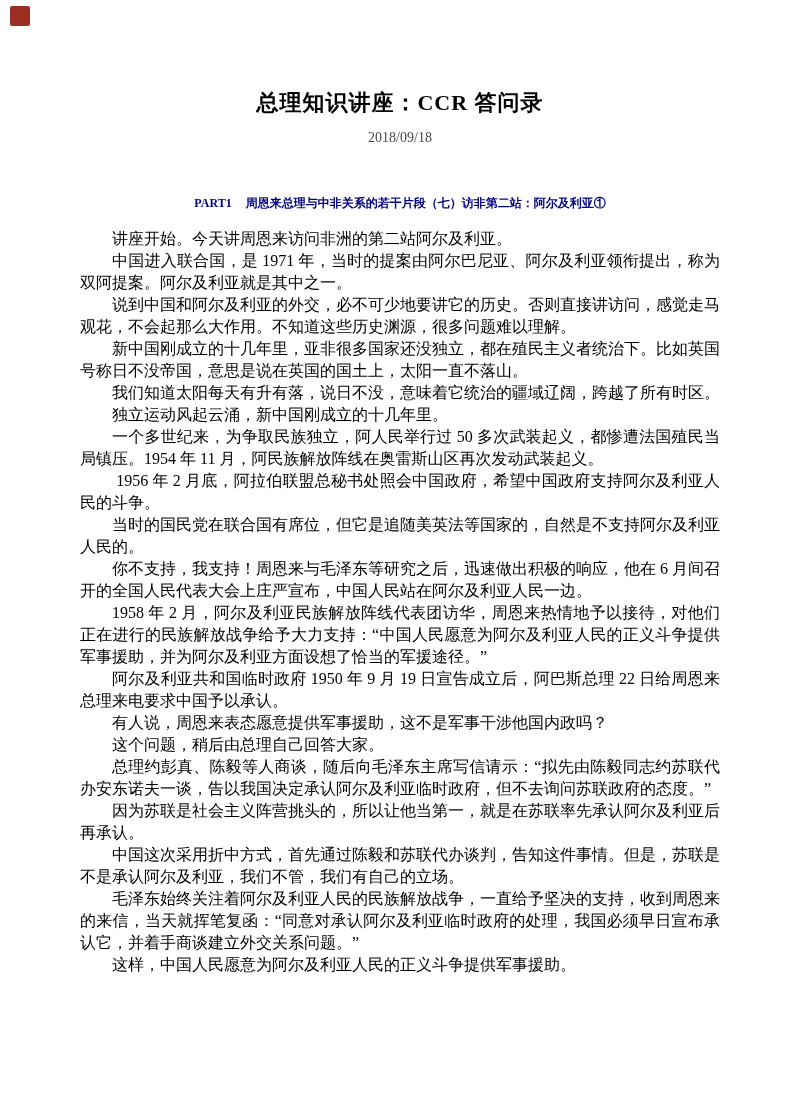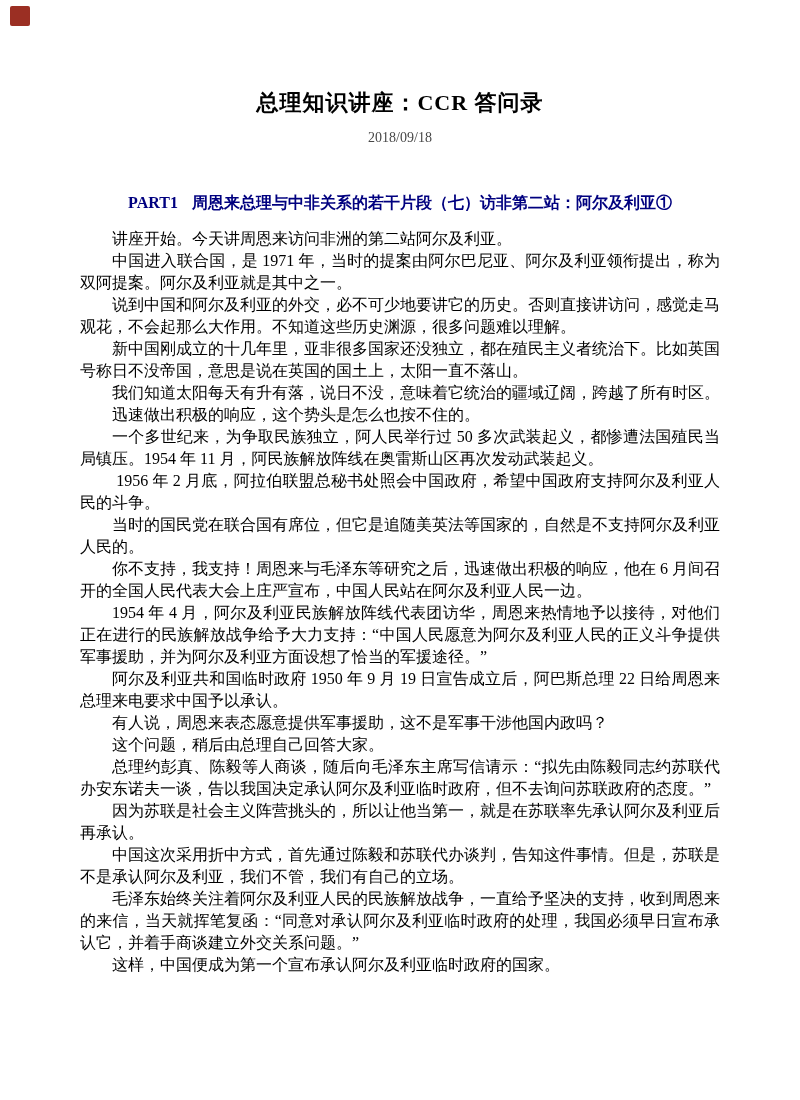--- a/index.html
+++ b/index.html
@@ -43,21 +43,21 @@
   .doc-date {
     margin-top: 10px;
     text-align: center;
     font-size: 14px;
     line-height: 20px;
     color: var(--color-date, #474747);
   }
   .section-heading {
     margin-top: 44px;
     text-align: center;
-    font-size: 16px;
+    font-size: 12px;
     font-weight: bold;
     line-height: 22px;
     color: var(--color-heading, #00007f);
   }
   .section-heading .part-label {
     margin-right: 14px;
   }
   .body-text {
     margin-top: 14px;
     font-size: 16px;
@@ -85,29 +85,29 @@
   <div class="section-heading">
     <span class="part-label">PART1</span><span>周恩来总理与中非关系的若干片段（七）访非第二站：阿尔及利亚①</span>
   </div>
 
   <div class="body-text">
     <p>讲座开始。今天讲周恩来访问非洲的第二站阿尔及利亚。</p>
     <p>中国进入联合国，是 1971 年，当时的提案由阿尔巴尼亚、阿尔及利亚领衔提出，称为双阿提案。阿尔及利亚就是其中之一。</p>
     <p>说到中国和阿尔及利亚的外交，必不可少地要讲它的历史。否则直接讲访问，感觉走马观花，不会起那么大作用。不知道这些历史渊源，很多问题难以理解。</p>
     <p>新中国刚成立的十几年里，亚非很多国家还没独立，都在殖民主义者统治下。比如英国号称日不没帝国，意思是说在英国的国土上，太阳一直不落山。</p>
     <p>我们知道太阳每天有升有落，说日不没，意味着它统治的疆域辽阔，跨越了所有时区。</p>
-    <p>迅速做出积极的响应，这个势头是怎么也按不住的。</p>
+    <p>独立运动风起云涌，新中国刚成立的十几年里。</p>
     <p>一个多世纪来，为争取民族独立，阿人民举行过 50 多次武装起义，都惨遭法国殖民当局镇压。1954 年 11 月，阿民族解放阵线在奥雷斯山区再次发动武装起义。</p>
     <p>&nbsp;1956 年 2 月底，阿拉伯联盟总秘书处照会中国政府，希望中国政府支持阿尔及利亚人民的斗争。</p>
     <p>当时的国民党在联合国有席位，但它是追随美英法等国家的，自然是不支持阿尔及利亚人民的。</p>
     <p>你不支持，我支持！周恩来与毛泽东等研究之后，迅速做出积极的响应，他在 6 月间召开的全国人民代表大会上庄严宣布，中国人民站在阿尔及利亚人民一边。</p>
-    <p>1954 年 4 月，阿尔及利亚民族解放阵线代表团访华，周恩来热情地予以接待，对他们正在进行的民族解放战争给予大力支持：“中国人民愿意为阿尔及利亚人民的正义斗争提供军事援助，并为阿尔及利亚方面设想了恰当的军援途径。”</p>
+    <p>1958 年 2 月，阿尔及利亚民族解放阵线代表团访华，周恩来热情地予以接待，对他们正在进行的民族解放战争给予大力支持：“中国人民愿意为阿尔及利亚人民的正义斗争提供军事援助，并为阿尔及利亚方面设想了恰当的军援途径。”</p>
     <p>阿尔及利亚共和国临时政府 1950 年 9 月 19 日宣告成立后，阿巴斯总理 22 日给周恩来总理来电要求中国予以承认。</p>
     <p>有人说，周恩来表态愿意提供军事援助，这不是军事干涉他国内政吗？</p>
     <p>这个问题，稍后由总理自己回答大家。</p>
     <p>总理约彭真、陈毅等人商谈，随后向毛泽东主席写信请示：“拟先由陈毅同志约苏联代办安东诺夫一谈，告以我国决定承认阿尔及利亚临时政府，但不去询问苏联政府的态度。”</p>
     <p>因为苏联是社会主义阵营挑头的，所以让他当第一，就是在苏联率先承认阿尔及利亚后再承认。</p>
     <p>中国这次采用折中方式，首先通过陈毅和苏联代办谈判，告知这件事情。但是，苏联是不是承认阿尔及利亚，我们不管，我们有自己的立场。</p>
     <p>毛泽东始终关注着阿尔及利亚人民的民族解放战争，一直给予坚决的支持，收到周恩来的来信，当天就挥笔复函：“同意对承认阿尔及利亚临时政府的处理，我国必须早日宣布承认它，并着手商谈建立外交关系问题。”</p>
-    <p>这样，中国便成为第一个宣布承认阿尔及利亚临时政府的国家。</p>
+    <p>这样，中国人民愿意为阿尔及利亚人民的正义斗争提供军事援助。</p>
   </div>
 
 </div>
 
 </body></html>

